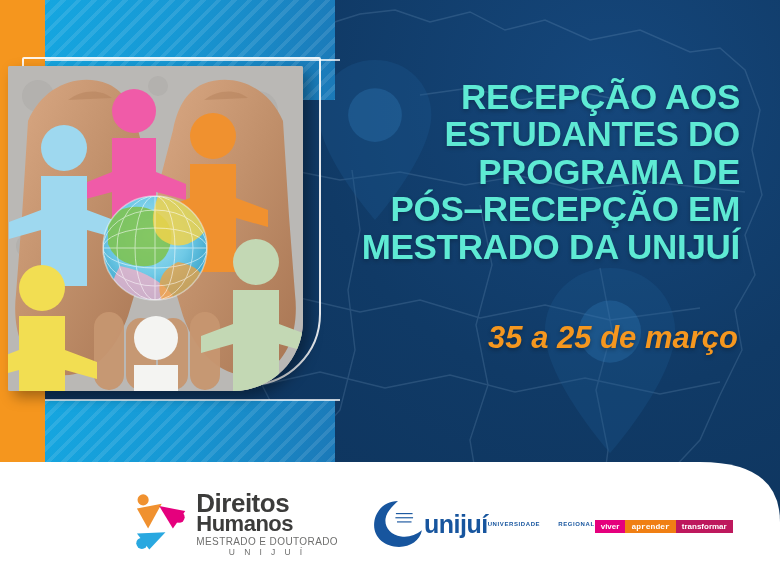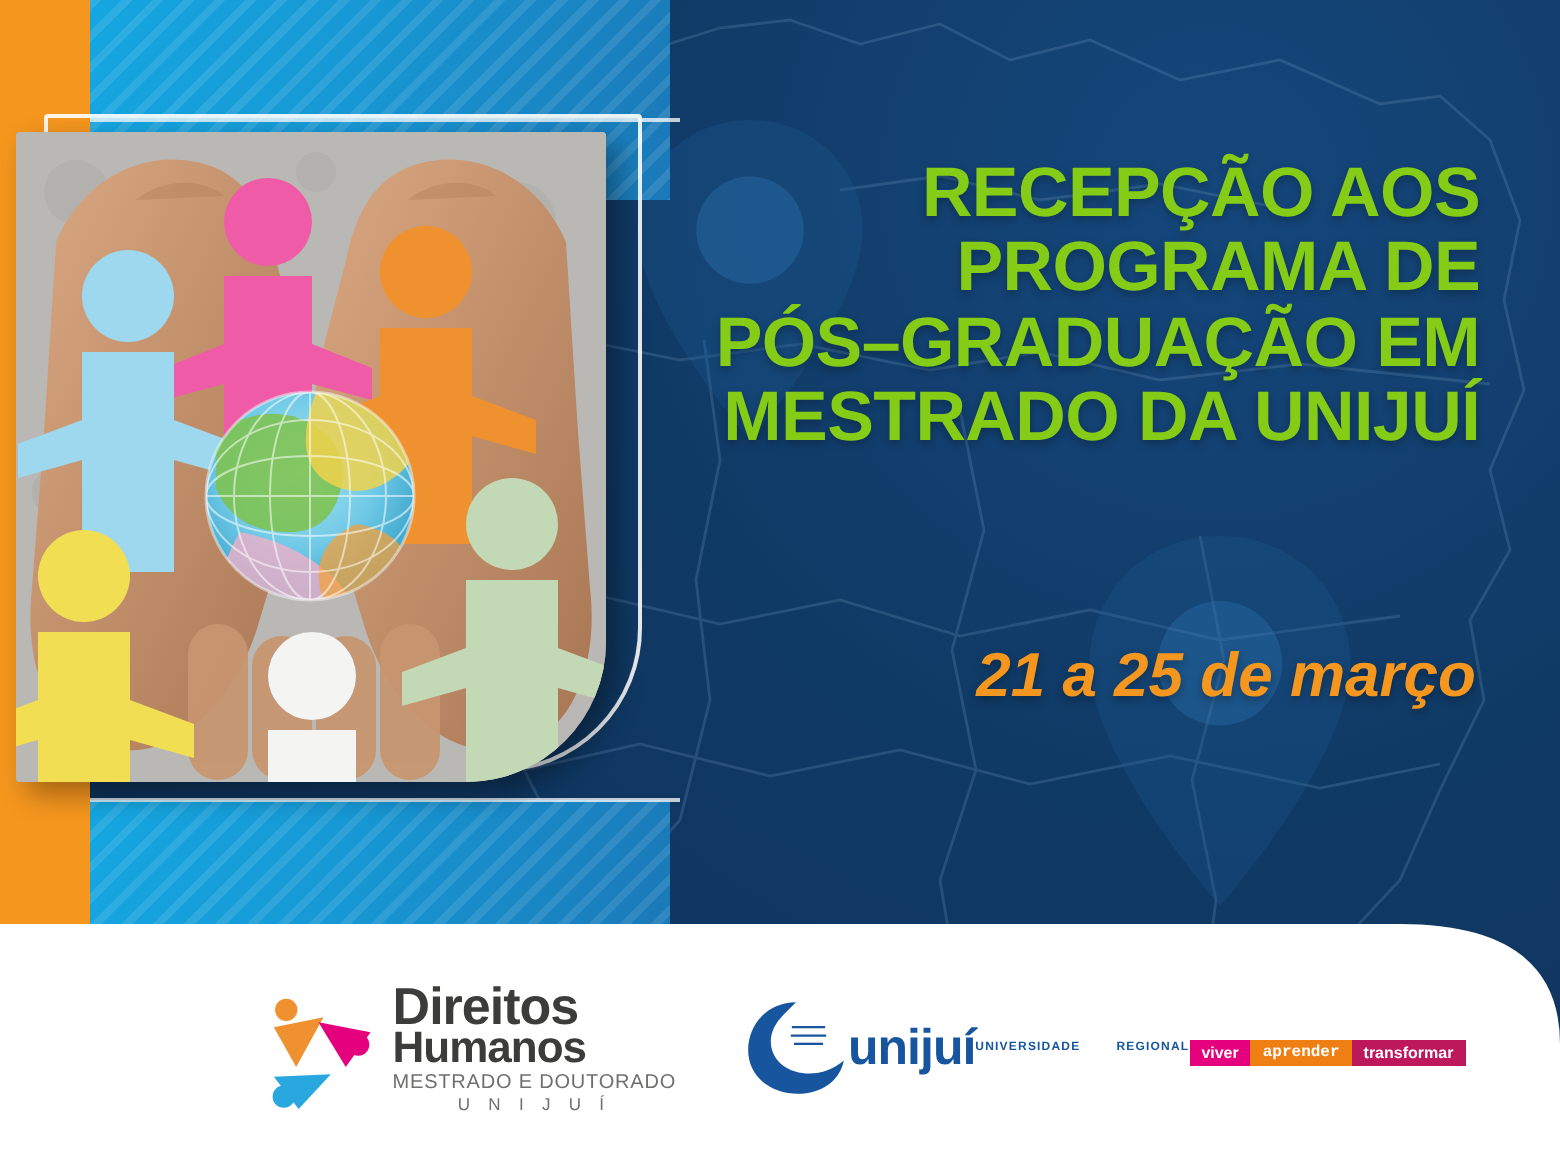--- a/index.html
+++ b/index.html
@@ -44,35 +44,35 @@
   .photo{
     position:absolute;left:8px;top:66px;width:295px;height:325px;
     border-radius:2px 2px 70px 2px;overflow:hidden;z-index:8;
     box-shadow:6px 6px 14px rgba(0,0,0,.35);
     background:#b9b7b4;
   }
   .photo svg{display:block;width:100%;height:100%;}
   
   .title{
     position:absolute;right:40px;top:78px;width:430px;
-    text-align:right;color:#84cc16;font-weight:bold;
+    text-align:right;color:#5eead4;font-weight:bold;
     font-size:35px;line-height:1.07;letter-spacing:-.3px;z-index:5;
     text-shadow:0 2px 4px rgba(0,0,0,.25);
   }
   .title div{white-space:nowrap;}
   .date{
     position:absolute;right:42px;top:320px;width:430px;text-align:right;
     color:#f5971f;font-weight:bold;font-style:italic;font-size:31px;z-index:5;
     text-shadow:0 2px 4px rgba(0,0,0,.3);
   }
   
   .white-band{position:absolute;left:0;bottom:0;width:780px;height:123px;z-index:9;}
   .logos{position:absolute;left:0;bottom:0;width:780px;height:123px;z-index:10;
     display:flex;align-items:center;justify-content:center;gap:34px;padding-left:40px;}
-  .logo-dh{display:flex;align-items:flex-end;gap:7px;}
+  .logo-dh{display:flex;align-items:flex-start;gap:7px;}
   .dh-text{line-height:1;}
   .dh-w1,.dh-w2{font-weight:bold;color:#3c3c3b;letter-spacing:-.5px;}
   .dh-w1{font-size:26px;}
   .dh-w2{font-size:22px;margin-top:-3px;}
   .dh-sub{font-size:10px;color:#6f6f6e;letter-spacing:.4px;text-align:center;margin-top:2px;}
   .dh-sub2{font-size:8.5px;color:#6f6f6e;letter-spacing:3.4px;text-align:center;margin-top:1px;}
   .logo-uni{display:flex;align-items:center;}
   .uni-word{font-size:25px;font-weight:bold;color:#17559e;letter-spacing:-.5px;line-height:1;margin-top:2px;}
   .uni-sub{display:flex;gap:18px;font-size:6px;color:#17559e;letter-spacing:.6px;margin-top:1px;font-weight:bold;}
   .tagbar{display:flex;margin-top:6px;font-size:8px;font-weight:bold;color:#fff;}
@@ -216,26 +216,27 @@
         </g>
       </g>
       <circle cx="147" cy="182" r="52" fill="none" stroke="#ffffff" stroke-width="1.5" opacity=".45"></circle>
     </svg>
   </div>
 
   <div class="orange-stripe"></div>
 
   <div class="title">
     <div>RECEPÇÃO AOS</div>
+    <div>ESTUDANTES DO</div>
     <div>PROGRAMA DE</div>
-    <div>PÓS–GRADUAÇÃO EM</div>
+    <div>PÓS–RECEPÇÃO EM</div>
     <div>MESTRADO DA UNIJUÍ</div>
   </div>
 
-  <div class="date">21 a 25 de março</div>
+  <div class="date">35 a 25 de março</div>
 
   <svg class="white-band" viewBox="0 0 780 123" preserveAspectRatio="none">
     <path d="M0 0 H700 Q780 0 780 60 V123 H0 Z" fill="#ffffff"></path>
   </svg>
 
   <div class="logos">
 
     <div class="logo-dh">
       <svg width="62" height="62" viewBox="0 0 100 100">
         <g fill="#f0912f">

